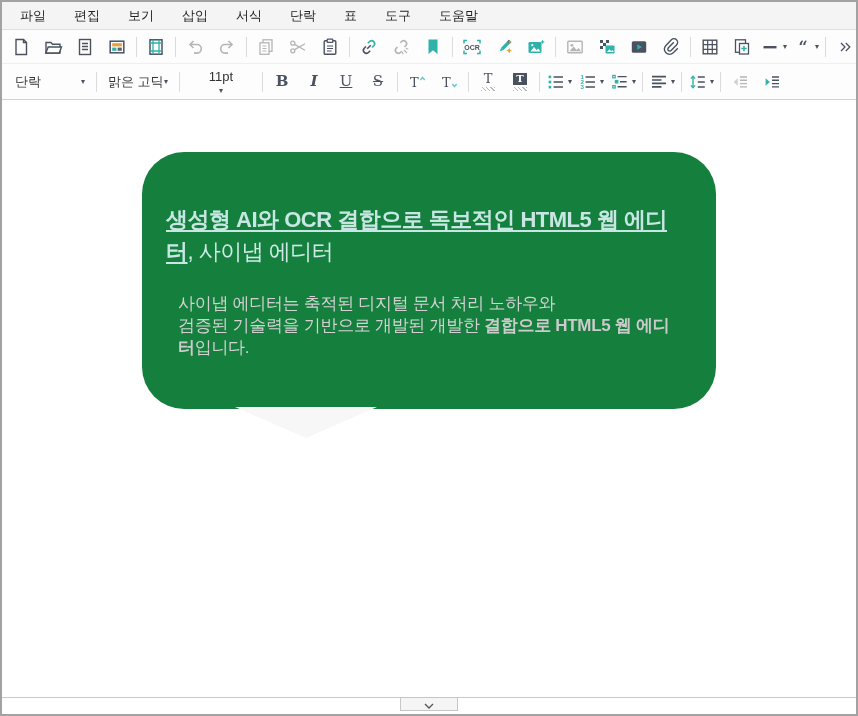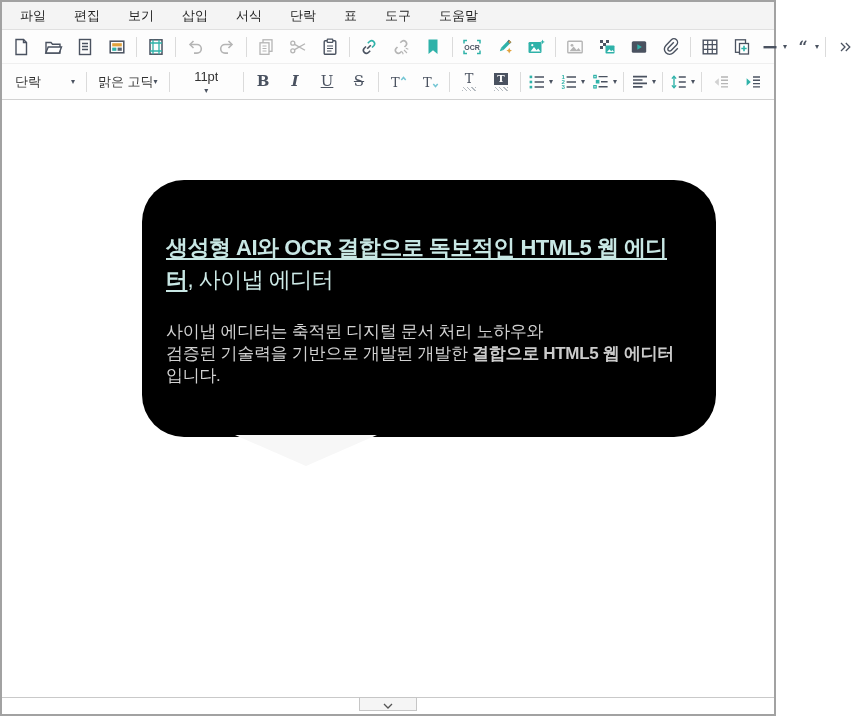--- a/index.html
+++ b/index.html
@@ -1,18 +1,18 @@
 <!DOCTYPE html>
 <html><head>
 <meta charset="utf-8">
 <style>
   *{box-sizing:border-box;margin:0;padding:0}
   html,body{margin:0}
   body{width:858px;height:716px;font-family:"Liberation Sans","DejaVu Sans",sans-serif;background:#fff}
-  .window{width:776px;height:716px;border:2px solid #a2a2a2;display:flex;flex-direction:column;background:#fff}
+  .window{width:858px;height:716px;border:2px solid #a2a2a2;display:flex;flex-direction:column;background:#fff}
 
   
   .menubar{flex:0 0 28px;height:28px;background:#f4f4f4;border-bottom:1px solid #e0e0e0;display:flex;align-items:center;padding:0 4px}
   .menu-item{padding:0 14px;font-size:13px;color:#222;line-height:27px;cursor:default;white-space:nowrap}
 
   
   .toolbar{display:flex;align-items:center;background:#fdfdfd}
   .toolbar-main{flex:0 0 34px;height:34px;border-bottom:1px solid #efefef;padding:0 3px}
   .toolbar-format{flex:0 0 36px;height:36px;border-bottom:1px solid #d2d2d2;padding:0 5px}
   .tbtn{border:none;background:transparent;min-width:32px;height:28px;display:inline-flex;align-items:center;justify-content:center;padding:0 1px;gap:2px;cursor:default}
@@ -30,26 +30,26 @@
   .it{font-style:italic;font-weight:bold}
   .un{text-decoration:underline}
   .st{text-decoration:line-through}
   .tstack{display:inline-flex;flex-direction:column;align-items:center;gap:2px}
   .tstack .glyph{font-size:13px;line-height:12px}
   .hatch{width:14px;height:4px;background:repeating-linear-gradient(45deg,#b4bac0 0 1px,transparent 1px 3px)}
   .tboxdark{width:14px;height:12px;background:#4a5260;color:#fff;font-family:"DejaVu Serif","Liberation Serif",serif;font-size:10px;font-weight:bold;display:flex;align-items:center;justify-content:center;line-height:1}
 
   
   .content{flex:1 1 auto;position:relative;background:#fff;overflow:hidden}
-  .bubble{position:absolute;left:140px;top:80px;width:574px;height:257px;background:#000000;border-radius:42px;padding:52px 28px 0 24px}
+  .bubble{position:absolute;left:140px;top:52px;width:574px;height:257px;background:#15803d;border-radius:42px;padding:52px 28px 0 24px}
   .bubble-tail{position:absolute;left:93px;top:100%;margin-top:-2px;width:0;height:0;border-left:71px solid transparent;border-right:71px solid transparent;border-top:31px solid #f7f7f7}
   .bubble-heading{font-size:22px;font-weight:bold;color:#c8e7e4;line-height:32px;letter-spacing:-0.5px}
   .hlink{text-decoration:underline;text-underline-offset:3px}
   .hrest{font-weight:400;color:#cdeae7}
-  .bubble-body{margin:25px 0 0;font-size:17px;line-height:22px;color:#d2d2d2;letter-spacing:-0.3px;max-width:524px}
+  .bubble-body{margin:25px 12px 0;font-size:17px;line-height:22px;color:#d2d2d2;letter-spacing:-0.3px;max-width:524px}
   .bubble-body b{color:#cbcbcb}
 
   
   .bottombar{flex:0 0 17px;height:17px;border-top:1px solid #c9c9c9;position:relative;background:#fff}
   .collapse-btn{position:absolute;top:-1px;left:50%;transform:translateX(-50%);width:58px;height:14px;background:#f5f5f5;border:1px solid #c6c6c6;display:flex;align-items:center;justify-content:center;cursor:default}
 </style>
 </head>
 <body>
 
 <div class="window">

